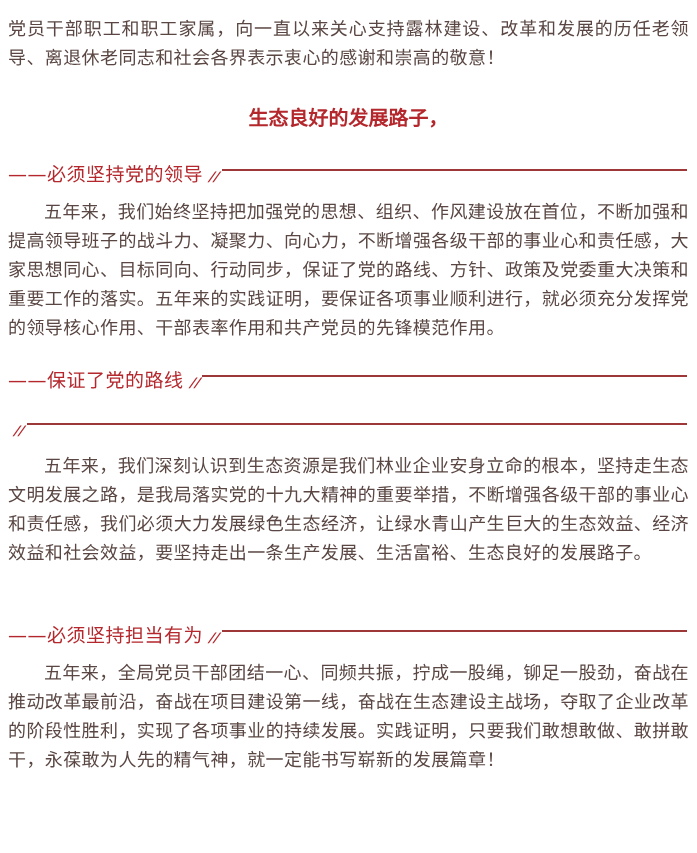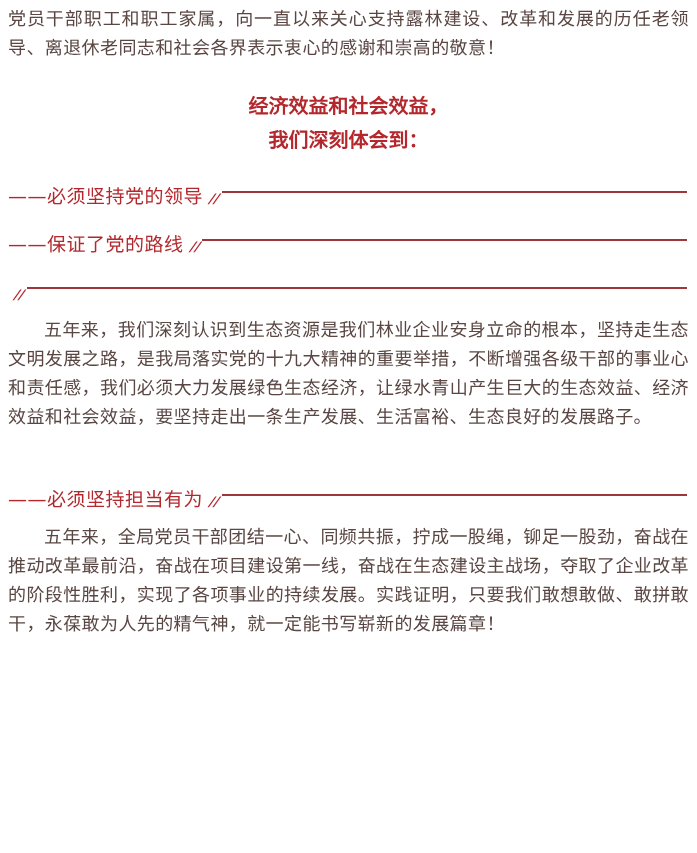--- a/index.html
+++ b/index.html
@@ -29,21 +29,22 @@
     letter-spacing: 0.4px;
     text-align: justify;
     text-justify: inter-character;
     color: #5a4743;
     margin: 0;
   }
   .para.indent {
     text-indent: 2em;
   }
   .intro {
-    margin-top: 0;
+    margin-top: 12px;
+    font-family: Liberation Mono, monospace;
   }
   
   .center-title {
     margin-top: 27px;
     margin-bottom: 0;
     text-align: center;
     color: #b4282d;
     font-weight: bold;
     font-size: 20px;
     line-height: 34px;
@@ -100,30 +101,30 @@
   }
 </style>
 </head>
 <body>
 
 <div class="page">
 
   <p class="para intro">党员干部职工和职工家属，向一直以来关心支持露林建设、改革和发展的历任老领导、离退休老同志和社会各界表示衷心的感谢和崇高的敬意！</p>
 
   <div class="title-block">
-    <div class="center-title">经济效益和社会效益，</div>
-    <div class="center-title" style="margin-top:0;">我们深刻体会到：</div>
+    <div class="center-title">生态良好的发展路子，</div>
   </div>
 
   <div class="section">
     <div class="section-heading">
       <span class="heading-text">——必须坚持党的领导</span>
       <span class="slashes">//</span>
       <span class="rule"></span>
     </div>
+    <p class="para indent">五年来，我们始终坚持把加强党的思想、组织、作风建设放在首位，不断加强和提高领导班子的战斗力、凝聚力、向心力，不断增强各级干部的事业心和责任感，大家思想同心、目标同向、行动同步，保证了党的路线、方针、政策及党委重大决策和重要工作的落实。五年来的实践证明，要保证各项事业顺利进行，就必须充分发挥党的领导核心作用、干部表率作用和共产党员的先锋模范作用。</p>
   </div>
 
   <div class="section">
     <div class="section-heading">
       <span class="heading-text">——保证了党的路线</span>
       <span class="slashes">//</span>
       <span class="rule"></span>
     </div>
   </div>
 

